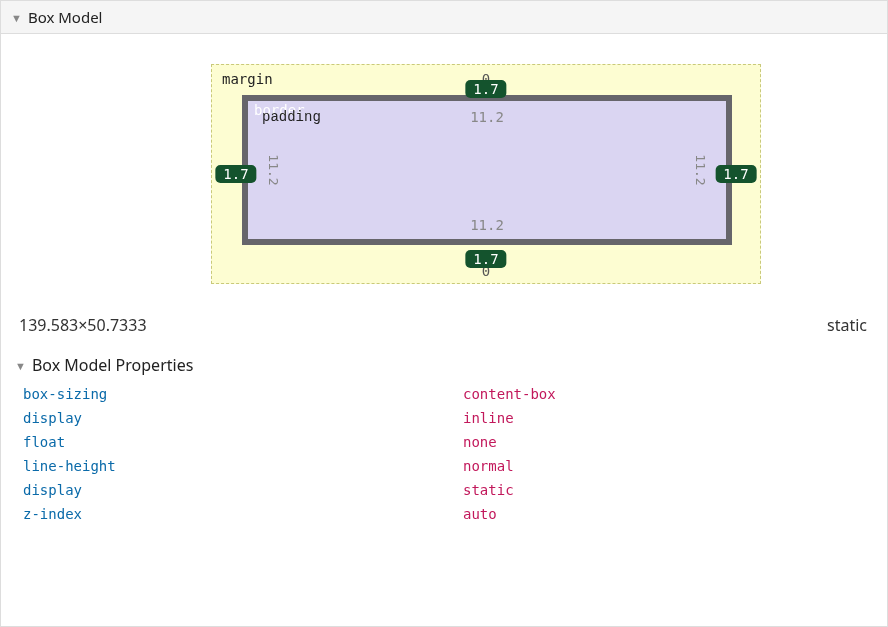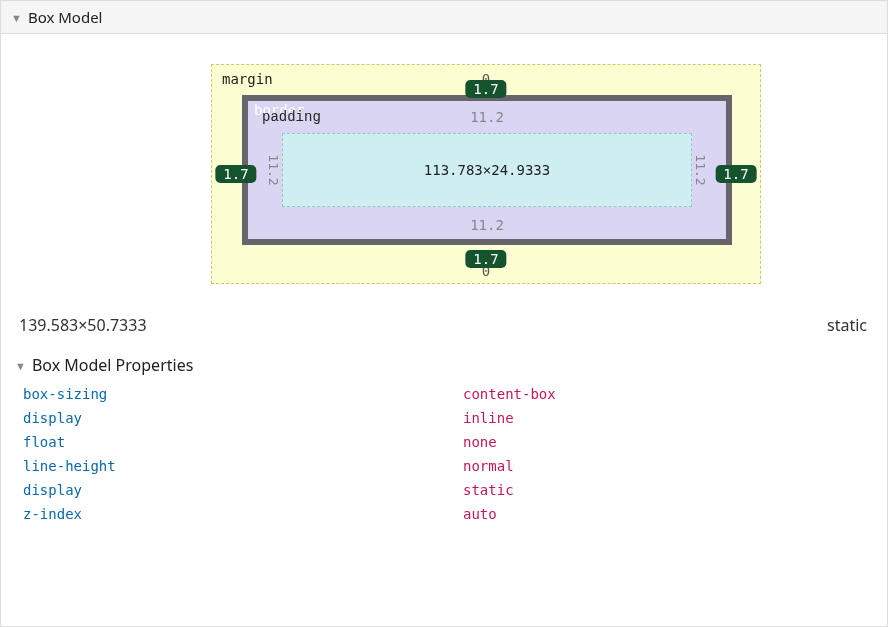--- a/index.html
+++ b/index.html
@@ -187,23 +187,20 @@
       <div class="border-box">
         <div class="border-label">border</div>
 
         <div class="border-inner">
           <div class="padding-label">padding</div>
           <div class="p-top">11.2</div>
           <div class="p-bottom">11.2</div>
           <div class="p-left">11.2</div>
           <div class="p-right">11.2</div>
 
-          <div class="content-box">
-            <span>113.783×24.9333</span>
-          </div>
         </div>
       </div>
 
       <div class="border-pill bp-top">1.7</div>
       <div class="border-pill bp-bottom">1.7</div>
       <div class="border-pill bp-left">1.7</div>
       <div class="border-pill bp-right">1.7</div>
     </div>
   </div>
 </div>

